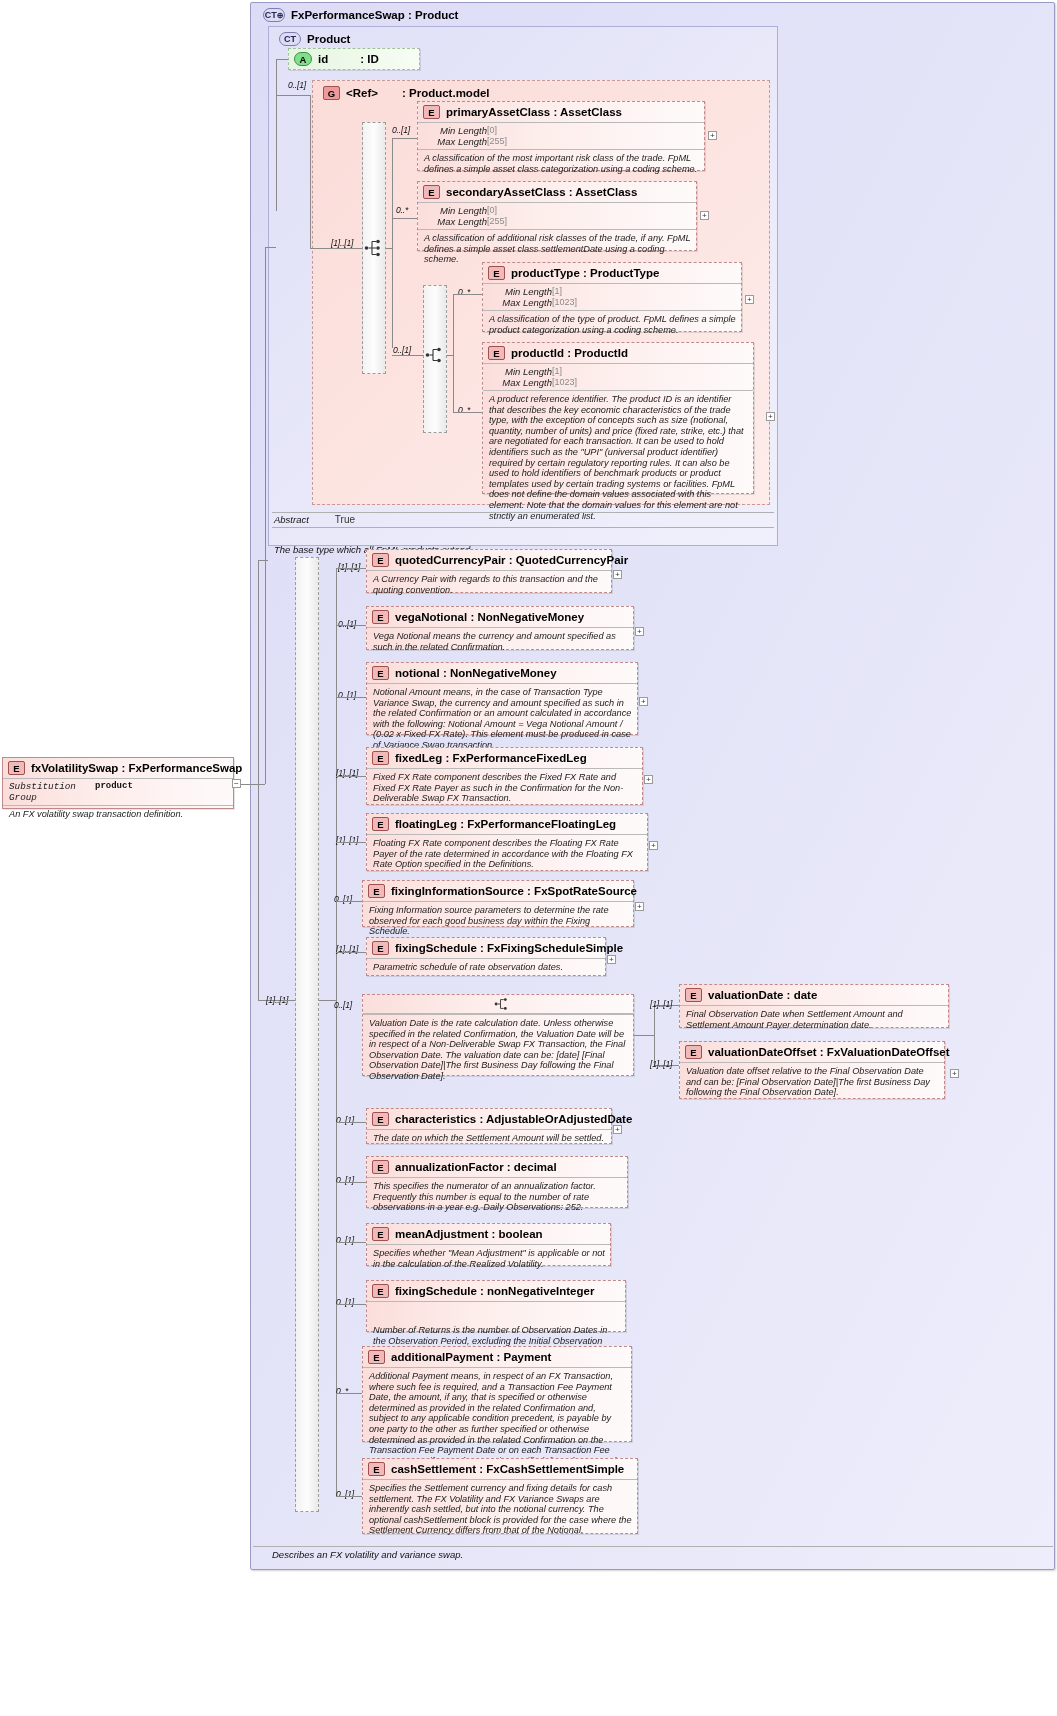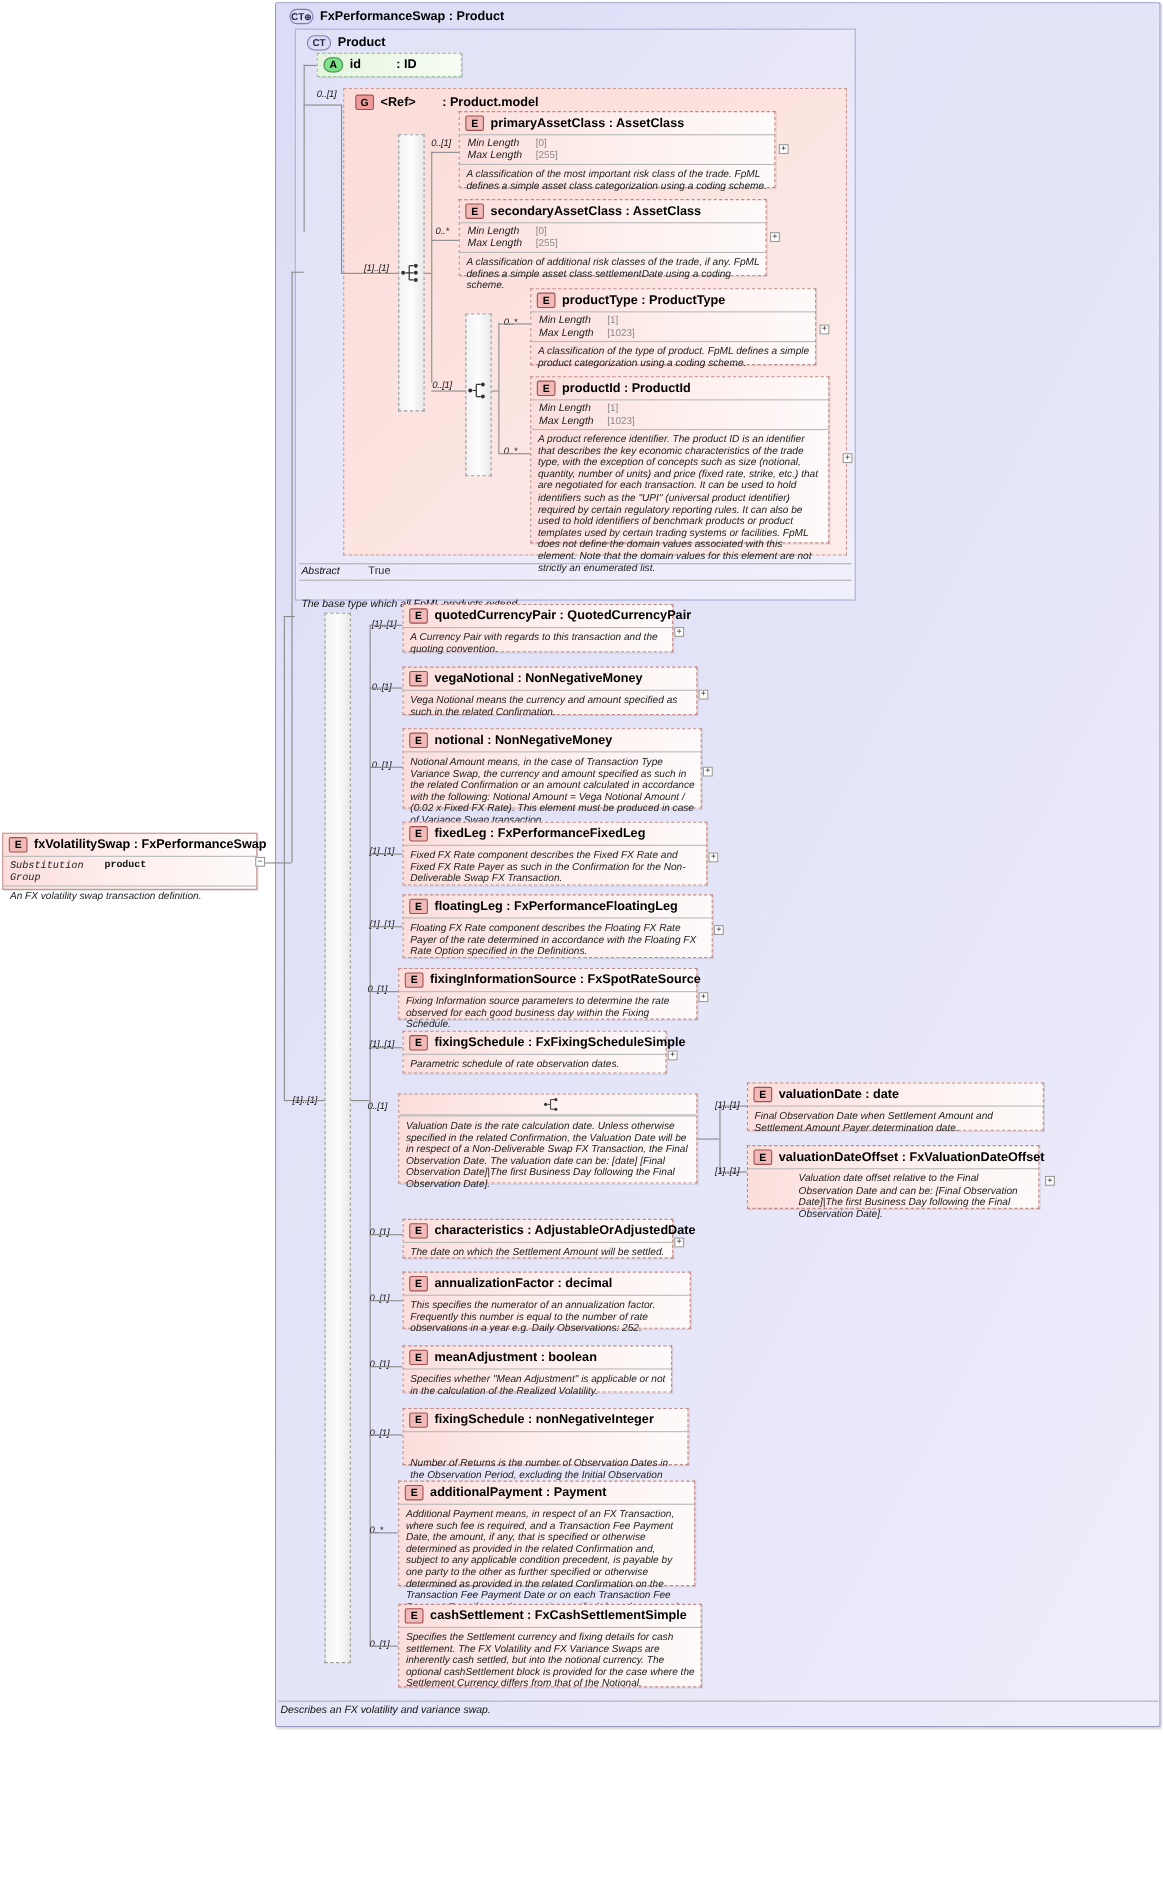--- a/index.html
+++ b/index.html
@@ -15,21 +15,21 @@
   .node { position:absolute; background:#fff; }
   .node .hdr {
     display:flex; align-items:center; gap:6px;
     padding:3px 6px 3px 5px;
     font-size:11.5px; font-weight:bold; color:#000;
     white-space:nowrap;
   }
   .node .body { border-top:1px solid #b9b9b9; }
   .node .facets { padding:2px 6px 2px 7px; }
   .facet { display:flex; font-style:italic; font-size:9.5px; line-height:11px; color:#222; }
-  .facet .fname { width:62px; }
+  .facet .fname { width:62px;text-align:right; }
   .facet .fval { color:#8a8a8a; font-style:normal; font-size:9px; }
   .node .doc {
     border-top:1px solid #b9b9b9;
     padding:3px 5px 4px 6px;
     font-style:italic; font-size:9.2px; line-height:10.6px; color:#1b1b1b;
   }
 
   
   .badge {
     display:inline-flex; align-items:center; justify-content:center;
@@ -445,21 +445,21 @@
   <div class="body">
       <div class="doc" style="border-top:none;">Final Observation Date when Settlement Amount and Settlement Amount Payer determination date.</div>
     </div>
 </div>
 <div class="node el" style="left:679px; top:1041px; width:266px; height:58px;">
   <div class="hdr">
       <span class="badge">E</span>
       <span>valuationDateOffset : FxValuationDateOffset</span>
     </div>
   <div class="body">
-      <div class="doc" style="border-top:none;margin-left:40px;">Valuation date offset relative to the Final Observation Date and can be: [Final Observation Date]|The first Business Day following the Final Observation Date].</div>
+      <div class="doc" style="border-top:none;">Valuation date offset relative to the Final Observation Date and can be: [Final Observation Date]|The first Business Day following the Final Observation Date].</div>
     </div>
 </div>
 <div class="exp" style="left:950px; top:1069px;">+</div>
 
 <div class="node el" style="left:366px; top:1108px; width:246px; height:36px;">
   <div class="hdr">
       <span class="badge">E</span>
       <span>characteristics  : AdjustableOrAdjustedDate</span>
     </div>
   <div class="body">
@@ -524,13 +524,13 @@
       <span>cashSettlement : FxCashSettlementSimple</span>
     </div>
   <div class="body">
       <div class="doc" style="border-top:none;">Specifies the Settlement currency and fixing details for cash settlement. The FX Volatility and FX Variance Swaps are inherently cash settled, but into the notional currency. The optional cashSettlement block is provided for the case where the Settlement Currency differs from that of the Notional.</div>
     </div>
 </div>
 <div class="card" style="left:336px; top:1489px;">0..[1]</div>
 <div class="ln lnh" style="left:336px; top:1496px; width:26px;"></div>
 
 <div class="rule" style="left:253px; top:1546px; width:800px;"></div>
-<div class="caption" style="left:255px; top:1549px;text-align:center;">Describes an FX volatility and variance swap.</div>
+<div class="caption" style="left:272px; top:1549px;text-align:center;">Describes an FX volatility and variance swap.</div>
 
 </body></html>

